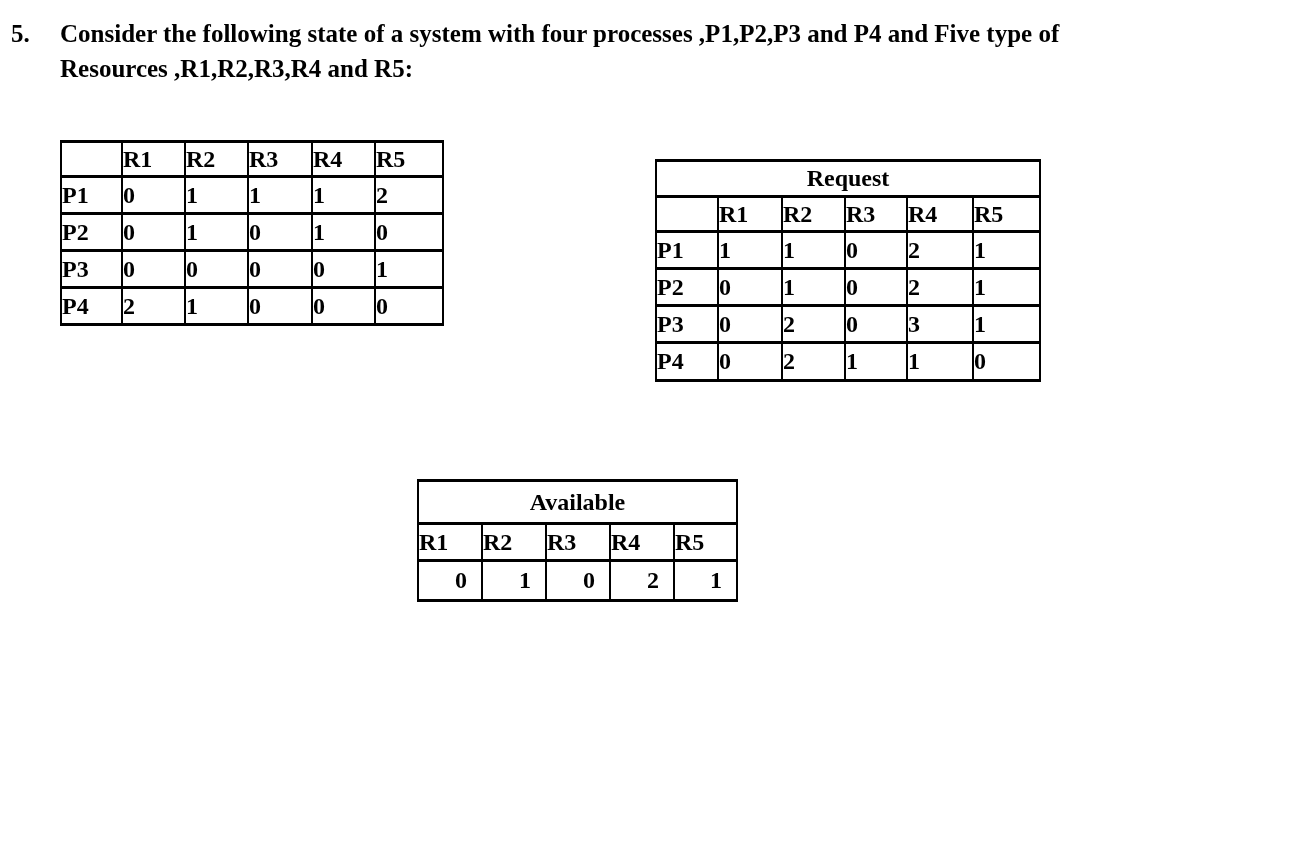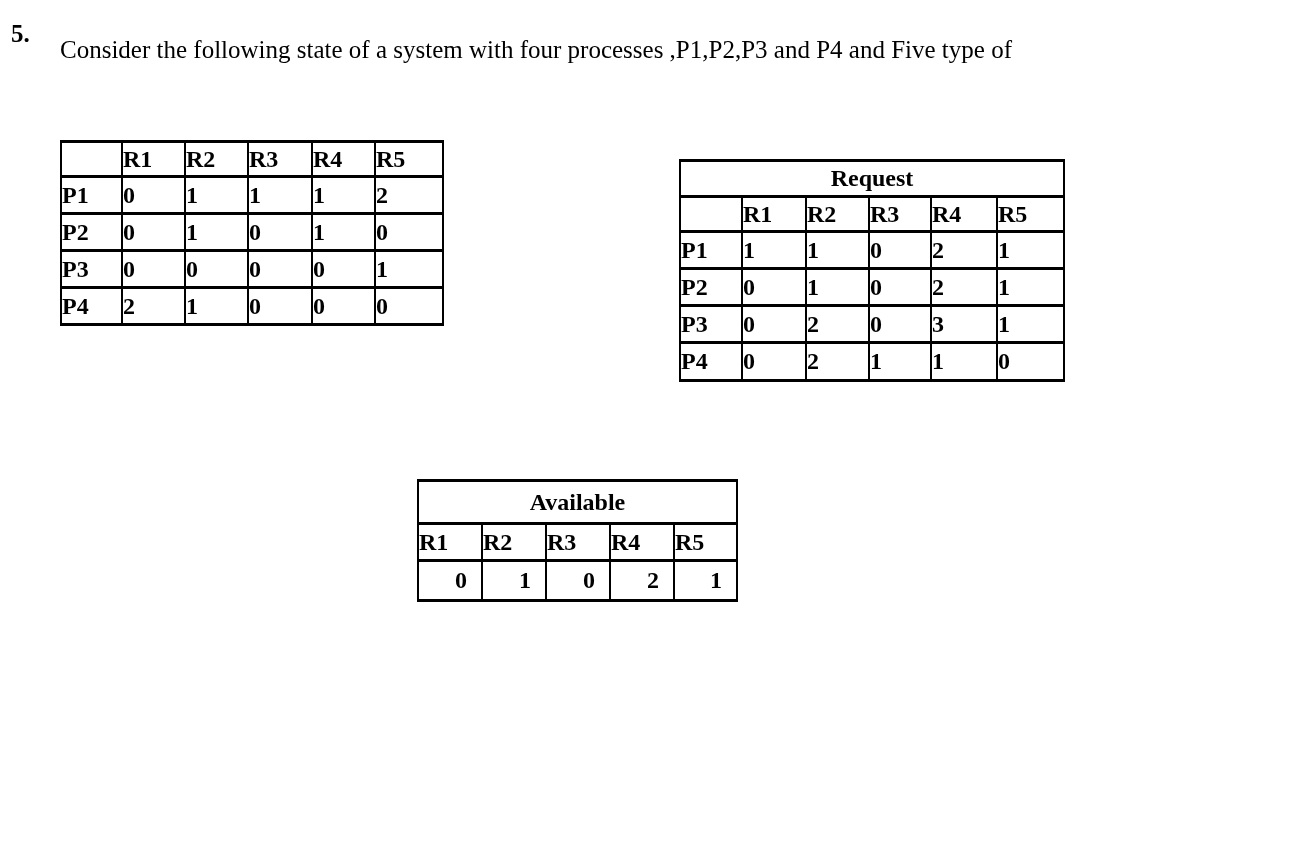--- a/index.html
+++ b/index.html
@@ -12,22 +12,22 @@
     overflow:hidden;
   }
   .abs { position:absolute; }
 
   .qnum {
     left:11px; top:16px;
     font-size:25px; font-weight:bold;
     line-height:35px;
   }
   .qtext {
-    left:60px; top:32px; width:1225px;
-    font-size:25px; line-height:35px;
+    left:60px; top:16px; width:1225px;
+    font-size:25px; line-height:35px;font-weight:bold;
   }
 
   table.grid {
     position:absolute;
     border-collapse:collapse;
     table-layout:fixed;
   }
   table.grid td {
     border:2px solid #000;
     border-top-width:3px;
@@ -58,20 +58,21 @@
     position:absolute;
     right:42px; top:0;
   }
 </style>
 </head>
 <body>
 
 <div class="abs qnum">5.</div>
 <div class="abs qtext">
   <div>Consider the following state of a system with four processes ,P1,P2,P3 and P4 and Five type of</div>
+  <div>Resources ,R1,R2,R3,R4 and R5:</div>
 </div>
 
 <table class="grid" id="alloc" style="left:60px; top:140px;">
   <colgroup>
     <col style="width:61px">
       <col style="width:63px">
       <col style="width:63px">
     <col style="width:64px">
       <col style="width:63px">
       <col style="width:68px">
@@ -113,21 +114,21 @@
     <td class="t-lbl">P4</td>
     <td class="t-val">2</td>
     <td class="t-val">1</td>
     <td class="t-val">0</td>
     <td class="t-val">0</td>
     <td class="t-val">0</td>
   </tr>
 </tbody>
   </table>
 
-<table class="grid" id="req" style="left:679px; top:159px;">
+<table class="grid" id="req" style="left:655px; top:159px;">
   <colgroup>
     <col style="width:62px">
       <col style="width:64px">
       <col style="width:63px">
     <col style="width:62px">
       <col style="width:66px">
       <col style="width:67px">
   </colgroup>
   <tbody>
       <tr style="height:36px">

